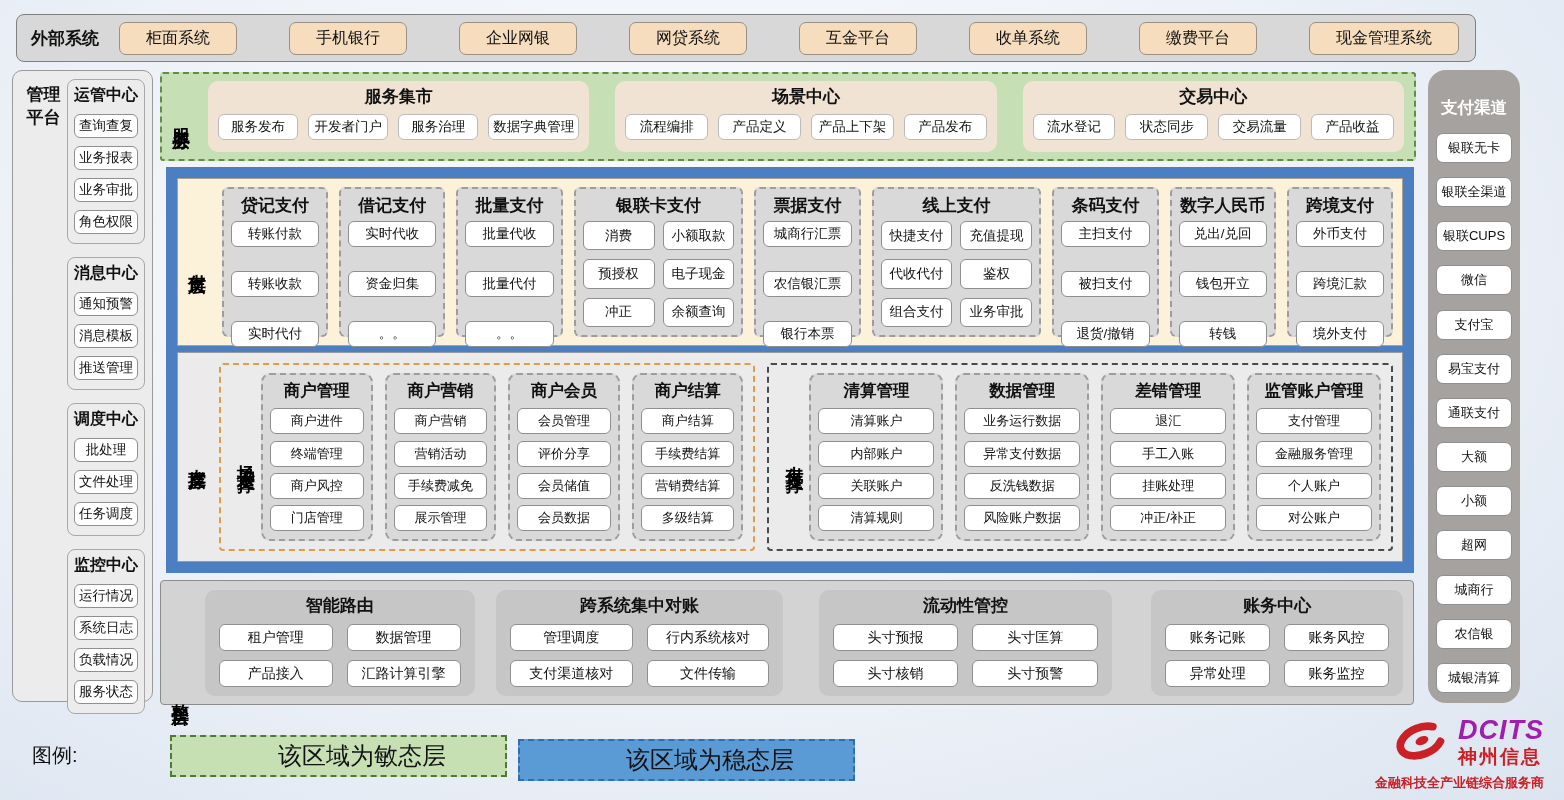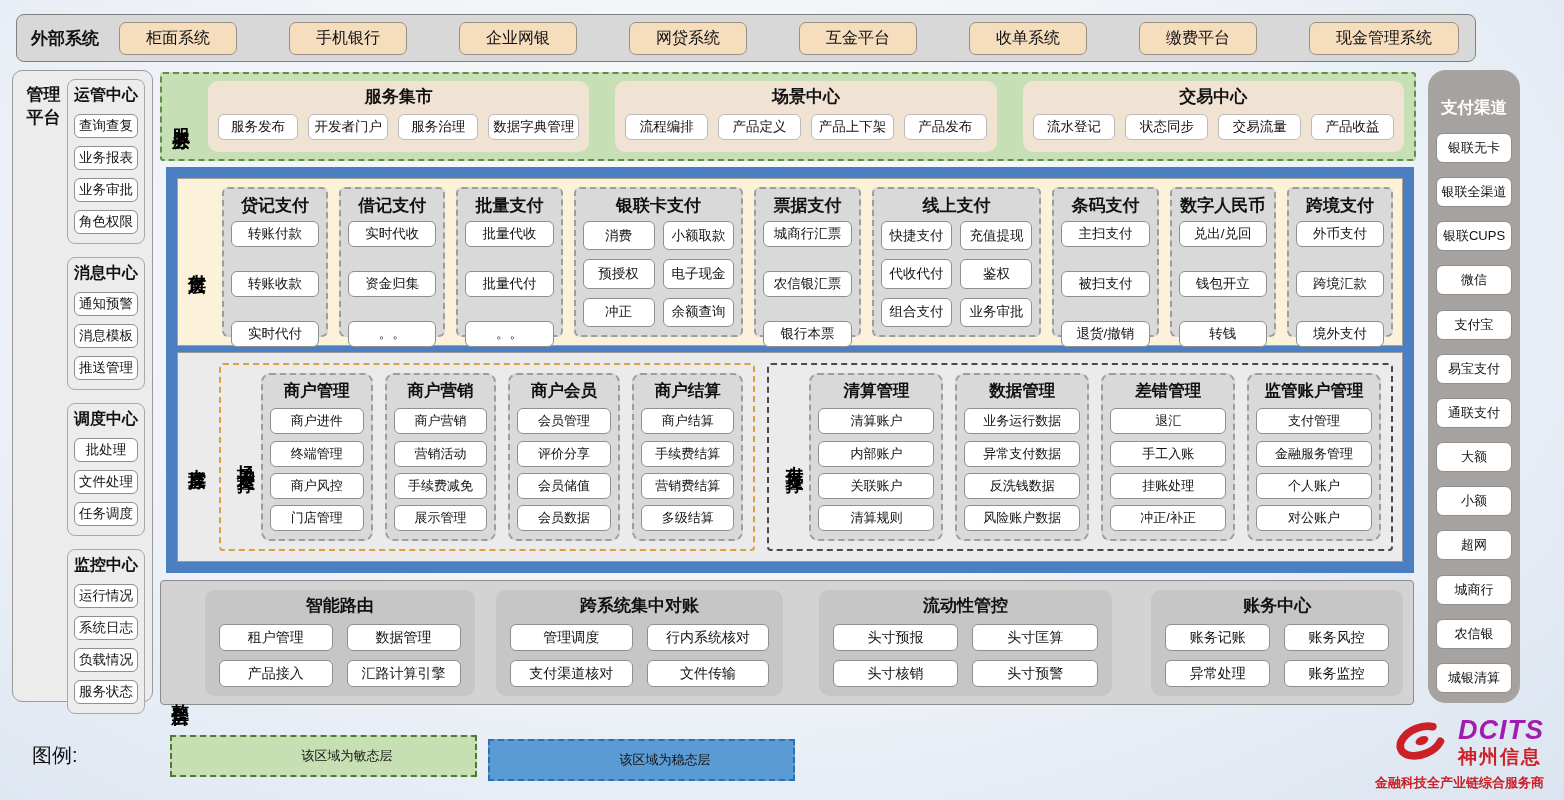--- a/index.html
+++ b/index.html
@@ -122,22 +122,22 @@
     position:absolute; left:1428px; top:70px; width:92px; height:633px;
     background:#a6a2a0; border-radius:18px; padding:25px 8px 10px;
     display:flex; flex-direction:column; gap:14px;
   }
   .right-title { color:#fff; font-weight:bold; font-size:16.5px; text-align:center; padding-top:2px; white-space:nowrap; }
   .right-sidebar .witem { height:30px; border-radius:7px; font-size:13px; }
   
   .legend-row { position:absolute; left:32px; top:730px; display:flex; align-items:center; }
   .legend-label { font-size:20px; margin-right:92px; }
   .legend-box {
-    width:307px; height:42px; display:flex; align-items:center; justify-content:center;
-    font-size:13px; margin-right:11px;padding-left:48px;
+    width:337px; height:42px; display:flex; align-items:center; justify-content:center;
+    font-size:24px; margin-right:11px;padding-left:48px;
   }
   .legend-green { background:#c6e0b4; border:2px dashed #4e7a35; }
   .legend-blue  { background:#5b9bd5; border:2px dashed #2f6db5;margin-top:9px; }
   
   .logo { position:absolute; right:20px; bottom:8px; text-align:center; }
   .logo-top { display:flex; align-items:center; justify-content:flex-end; gap:6px; }
   .logo-texts { text-align:left; }
   .logo-brand { color:#a21caf; font-weight:bold; font-style:italic; font-size:27px; line-height:1; letter-spacing:1px; }
   .logo-name { color:#cc2027; font-size:19px; font-weight:bold; letter-spacing:2px; }
   .logo-tagline { color:#cc2027; font-size:13px; font-weight:bold; margin-top:3px; white-space:nowrap; }

